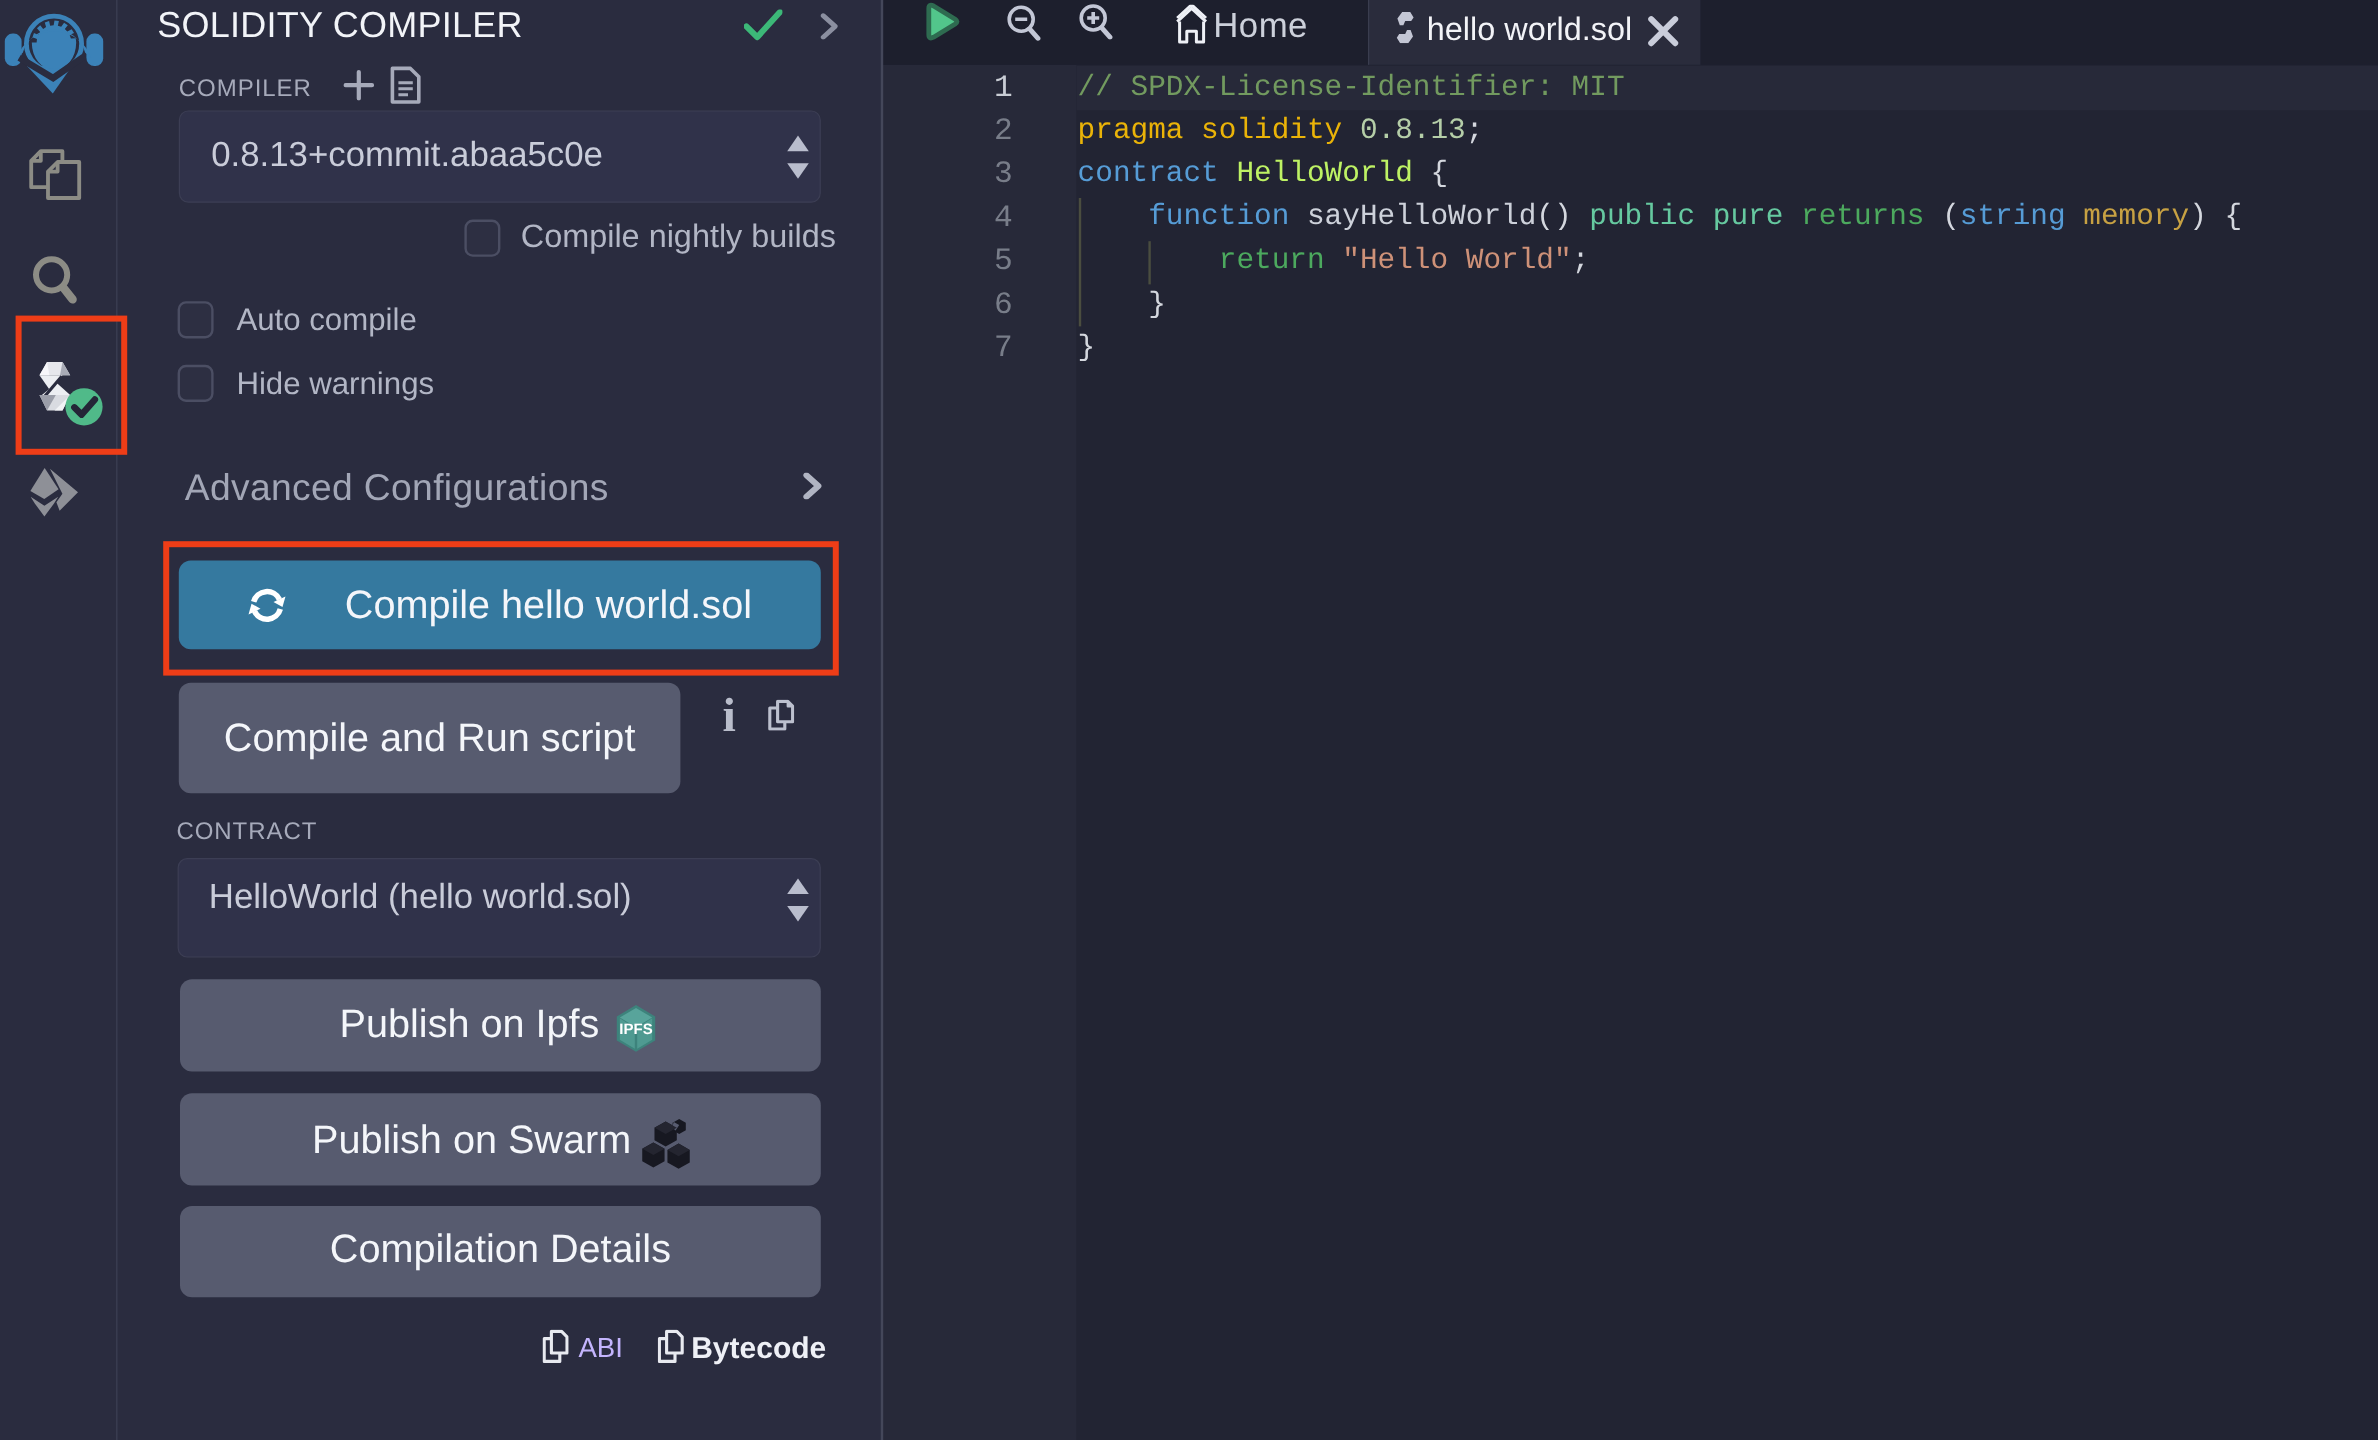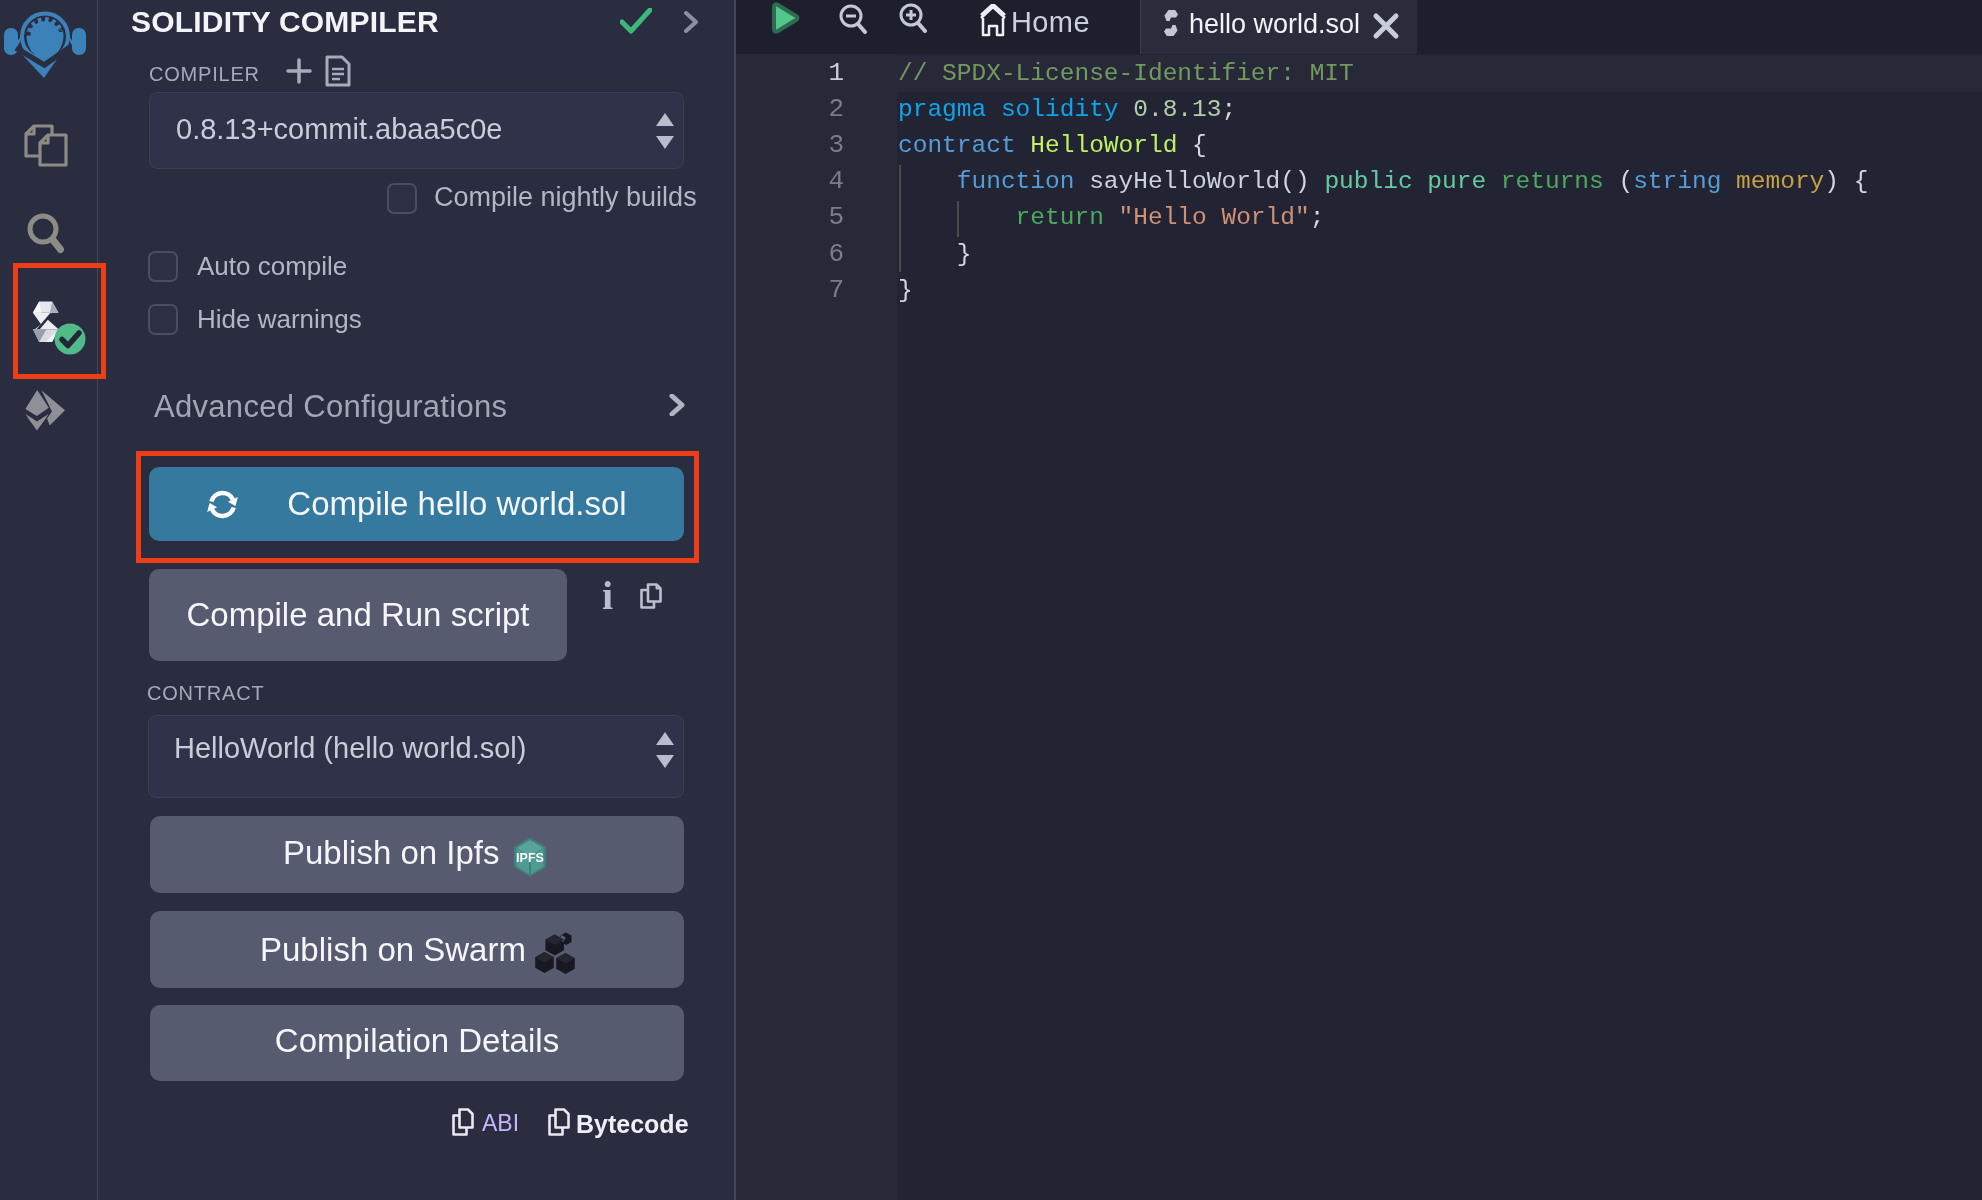--- a/index.html
+++ b/index.html
@@ -7,21 +7,21 @@
     font-family:"Liberation Sans", sans-serif; }
   .abs { position:absolute; }
 
   
   #iconbar { position:absolute; left:0; top:0; width:97px; height:1200px; background:#2a2c3f; z-index:5; }
   #barline { position:absolute; left:96px; top:0; width:2px; height:1200px; background:#43465a; }
 
   
   #panel { position:absolute; left:98px; top:0; width:637px; height:1200px; background:#2a2c3f; }
 
-  .ptitle { position:absolute; left:33px; top:5px; font-size:30px; color:#f2f4f8; letter-spacing:0.2px;font-weight:bold; }
+  .ptitle { position:absolute; left:33px; top:5px; font-size:30px; color:#f2f4f8; letter-spacing:0.2px; }
   .seclabel { font-size:20px; color:#a6aaba; letter-spacing:0.8px; }
 
   .select { position:absolute; background:#30324a; border:1px solid #3c3e54; border-radius:8px;
             color:#c9ccd9; font-size:29px; }
   .checkbox { position:absolute; width:30px; height:31px; background:#2d2f42;
               border:2px solid #4b4e63; border-radius:7px; }
   .cblabel { position:absolute; font-size:26px; color:#b2b6c5; }
 
   .btn { position:absolute; border-radius:10px; color:#f4f6fa; font-size:33px;
          display:flex; align-items:center; justify-content:center;gap:32px; }
@@ -257,18 +257,18 @@
 
 <div class="lnum" style="top:55px;color:#c9cdd5">1</div>
 <div class="lnum" style="top:91.1px">2</div>
 <div class="lnum" style="top:127.2px">3</div>
 <div class="lnum" style="top:163.3px">4</div>
 <div class="lnum" style="top:199.4px">5</div>
 <div class="lnum" style="top:235.5px">6</div>
 <div class="lnum" style="top:271.6px">7</div>
 
 <div class="cline mono" style="top:55px"><span style="color:#729a5f">// SPDX-License-Identifier: MIT</span></div>
-<div class="cline mono" style="top:91.1px"><span style="color:#0ea5e9">pragma solidity</span><span style="color:#b5cea8"> 0.8.13</span><span style="color:#d4d7de">;</span></div>
+<div class="cline mono" style="top:91.1px"><span style="color:#eab308">pragma solidity</span><span style="color:#b5cea8"> 0.8.13</span><span style="color:#d4d7de">;</span></div>
 <div class="cline mono" style="top:127.2px"><span style="color:#569cd6">contract</span><span style="color:#bef264"> HelloWorld </span><span style="color:#d4d7de">{</span></div>
 <div class="cline mono" style="top:163.3px"><span style="color:#569cd6">    function</span><span style="color:#cdd1da"> sayHelloWorld</span><span style="color:#d4d7de">() </span><span style="color:#66c9a0">public pure</span><span style="color:#4ca95e"> returns</span><span style="color:#d4d7de"> (</span><span style="color:#569cd6">string</span><span style="color:#c7a143"> memory</span><span style="color:#d4d7de">) {</span></div>
 <div class="cline mono" style="top:199.4px"><span style="color:#4ca95e">        return</span><span style="color:#ce9178"> "Hello World"</span><span style="color:#d4d7de">;</span></div>
 <div class="cline mono" style="top:235.5px"><span style="color:#d4d7de">    }</span></div>
 <div class="cline mono" style="top:271.6px"><span style="color:#d4d7de">}</span></div>
 
 </body></html>

